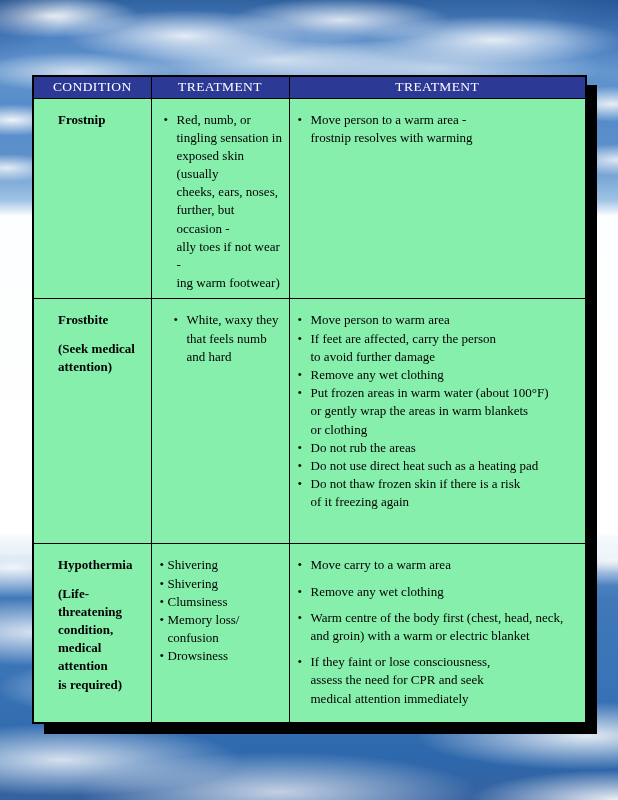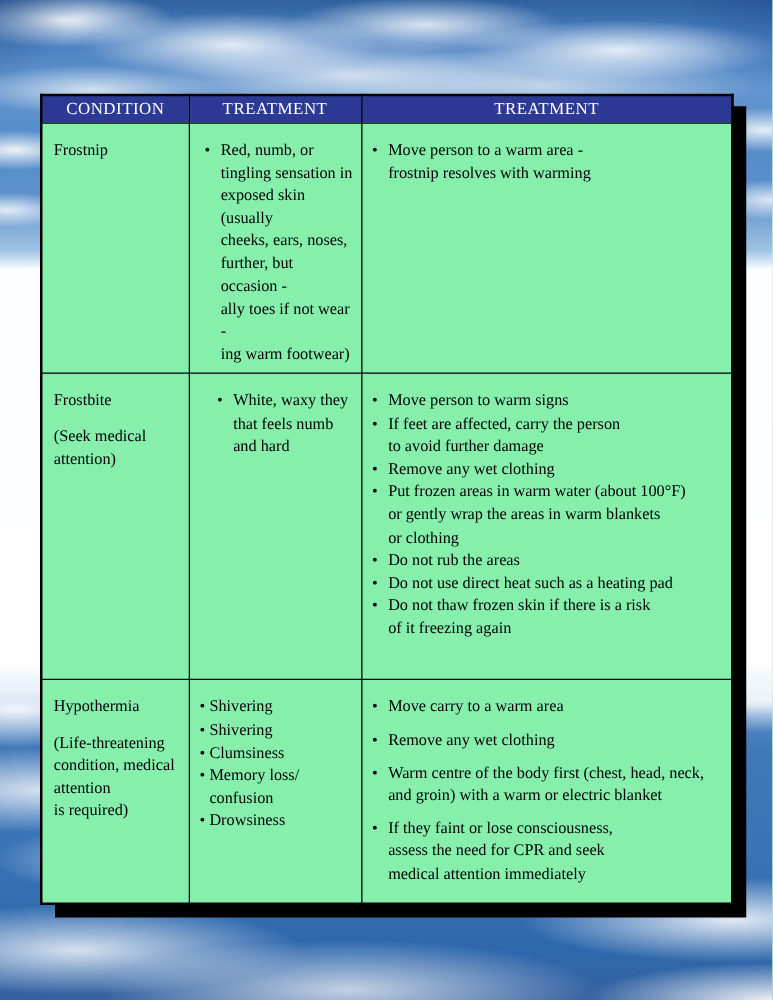--- a/index.html
+++ b/index.html
@@ -50,21 +50,21 @@
     font-size:13px;color:var(--body-text,#000);}
   col.c1{width:118px;} col.c2{width:138px;} col.c3{width:297px;}
   th,td{border:1px solid var(--table-border,#000);vertical-align:top;}
   table{border:2px solid var(--table-border,#000);}
   thead tr{height:22px;}
   th{background:var(--header-bg,#2c3a96);color:var(--header-text,#fff);
      font-weight:400;font-size:13.5px;letter-spacing:.4px;text-align:center;
      padding:2px 0;}
   tr.r0{height:141px;} tr.r1{height:245px;margin-left:48px;} tr.r2{height:162px;}
   td{padding:12px 6px 6px 8px;line-height:1.4;}
-  td.cond{padding-left:9px;}
+  td.cond{padding-left:24px;font-weight:bold;}
   .cond-name{margin-bottom:10px;}
   .cond-note{white-space:pre-line;}
   .cond-note:empty{display:none;}
 
   .list .li{display:flex;align-items:flex-start;}
   .li .bullet{flex:0 0 auto;width:13px;}
   .li .li-text{white-space:pre-line;}
   .list.tight .bullet{width:8px;}
   .list.indent2{padding-left:14px;}
   .list.spaced .li{margin-bottom:8px;}
@@ -135,21 +135,21 @@
                   <span class="li-text">White, waxy they
 that feels numb
 and hard</span>
                 </div>
               </div>
           </td>
           <td class="treat">
             <div class="list">
                 <div class="li">
                   <span class="bullet">•</span>
-                  <span class="li-text">Move person to warm signs</span>
+                  <span class="li-text">Move person to warm area</span>
                 </div>
                 <div class="li">
                   <span class="bullet">•</span>
                   <span class="li-text">If feet are affected, carry the person
 to avoid further damage</span>
                 </div>
                 <div class="li">
                   <span class="bullet">•</span>
                   <span class="li-text">Remove any wet clothing</span>
                 </div>

